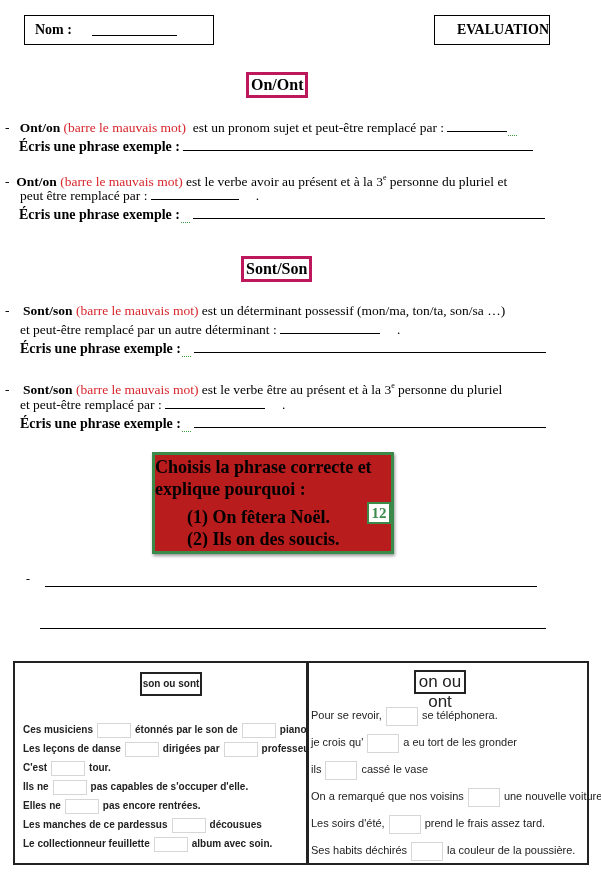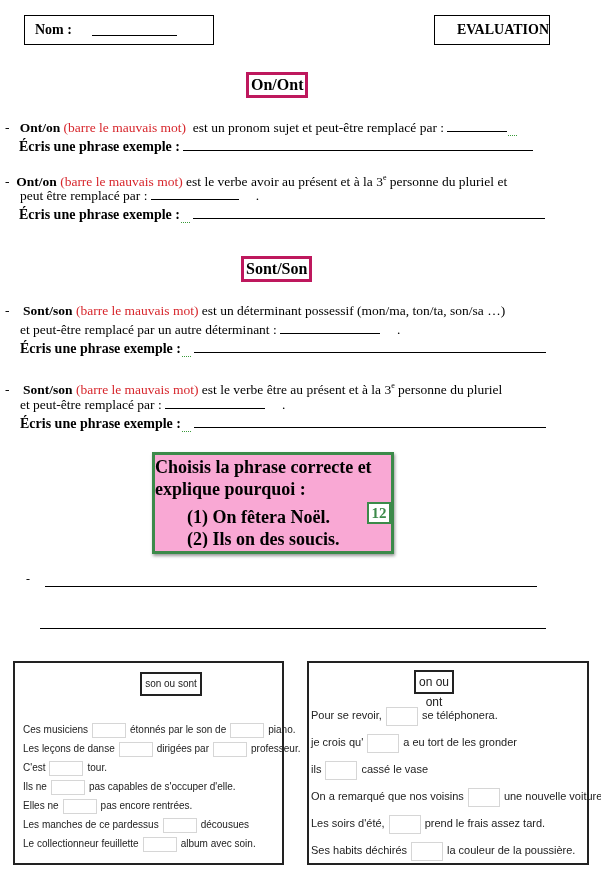--- a/index.html
+++ b/index.html
@@ -19,21 +19,21 @@
       border: 3px solid #be185d; padding: 0 2px; line-height: 20px;
     }
     .line-text { position: absolute; font-size: 13.5px; white-space: nowrap; line-height: 16px; }
     .bold { font-weight: bold; }
     .red { color: #d7262c; }
     .blank { display: inline-block; border-bottom: 1px solid #000; vertical-align: baseline; height: 1px; }
     .ex-line { position: absolute; font-weight: bold; font-size: 14px; white-space: nowrap; line-height: 16px; }
     .squiggle { display: inline-block; width: 9px; height: 3px; border-bottom: 1px dotted #3a9b3a; vertical-align: -4px; margin-left: 1px; }
     .green-card {
       position: absolute; left: 152px; top: 452px; width: 242px; height: 102px;
-      border: 3px solid #3c8a4a; box-sizing: border-box; background: #f9a8d4;
+      border: 3px solid #3c8a4a; box-sizing: border-box; background: #b91c1c;
       box-shadow: 1px 2px 3px #999;
       font-family: "Liberation Serif", serif; font-weight: bold;
     }
     .gc-l1 { position: absolute; left: 0px; top: 2px; font-size: 18px; white-space: nowrap; }
     .gc-l2 { position: absolute; left: 0px; top: 24px; font-size: 18px; white-space: nowrap; }
     .gc-l3 { position: absolute; left: 32px; top: 52px; font-size: 18px; white-space: nowrap; }
     .gc-l4 { position: absolute; left: 32px; top: 74px; font-size: 18px; white-space: nowrap; height: 19px; overflow: hidden; }
     .gc-badge {
       position: absolute; left: 212px; top: 47px; width: 24px; height: 22px;
       background: #3c8a4a; box-sizing: border-box; padding: 2px;
@@ -141,21 +141,21 @@
   <div class="gc-l4">(2) Ils on des soucis.</div>
   <div class="gc-badge">
       <span>12</span>
     </div>
 </div>
 
 <span class="abs" style="left:26px; top:572px; font-size:12px;">-</span>
 <div class="answer-line" style="left:45px; top:586px; width:492px;"></div>
 <div class="answer-line" style="left:40px; top:628px; width:506px;"></div>
 
-<div class="ex-box" style="left:13px; top:661px; width:271px; height:204px;">
+<div class="ex-box" style="left:13px; top:661px; width:295px; height:204px;font-weight:bold;">
   <div class="ex-title" style="left:125px; top:9px; width:62px; height:24px; line-height:20px;">son ou sont</div>
   <div class="ex-row" style="left:8px; top:59px;">
     <span>Ces musiciens</span><span class="in"></span><span>étonnés par le son de</span><span class="in"></span><span>piano.</span>
   </div>
   <div class="ex-row" style="left:8px; top:78px;">
     <span>Les leçons de danse</span><span class="in"></span><span>dirigées par</span><span class="in"></span><span>professeur.</span>
   </div>
   <div class="ex-row" style="left:8px; top:97px;">
     <span>C'est</span><span class="in"></span><span>tour.</span>
   </div>
@@ -167,21 +167,21 @@
   </div>
   <div class="ex-row" style="left:8px; top:154px;">
     <span>Les manches de ce pardessus</span><span class="in"></span><span>décousues</span>
   </div>
   <div class="ex-row" style="left:8px; top:173px;">
     <span>Le collectionneur feuillette</span><span class="in"></span><span>album avec soin.</span>
   </div>
 </div>
 
 <div class="ex-box right-box" style="left:307px; top:661px; width:282px; height:204px;">
-  <div class="ex-title" style="left:105px; top:7px; width:40px; height:24px; line-height:20px; font-size:12px;">on ou ont</div>
+  <div class="ex-title" style="left:105px; top:7px; width:52px; height:24px; line-height:20px; font-size:17px;">on ou ont</div>
   <div class="ex-row" style="left:2px; top:44px;">
     <span>Pour se revoir,</span><span class="in"></span><span>se téléphonera.</span>
   </div>
   <div class="ex-row" style="left:2px; top:71px;">
     <span>je crois qu'</span><span class="in"></span><span>a eu tort de les gronder</span>
   </div>
   <div class="ex-row" style="left:2px; top:98px;">
     <span>ils</span><span class="in"></span><span>cassé le vase</span>
   </div>
   <div class="ex-row" style="left:2px; top:125px;">

